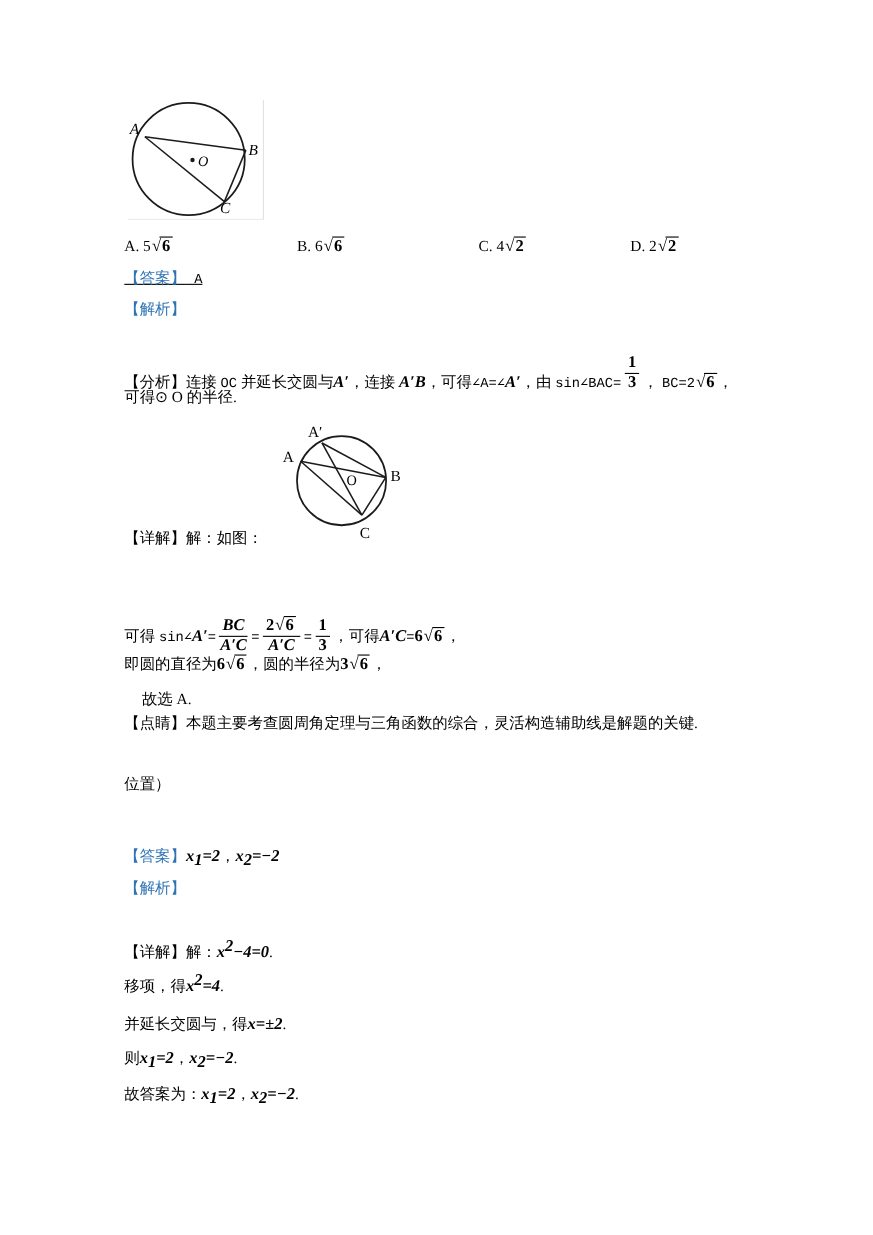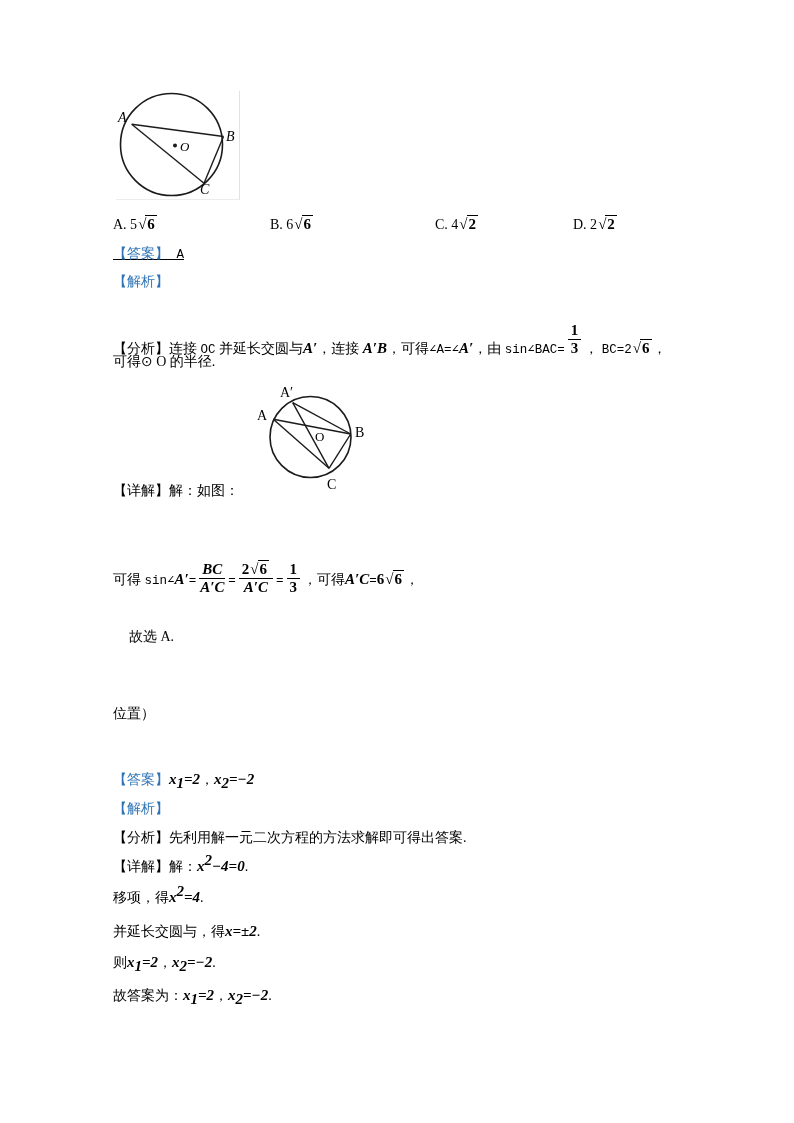--- a/index.html
+++ b/index.html
@@ -67,26 +67,27 @@
       <text x="28" y="14" font-size="14">A′</text>
       <text x="5" y="37" font-size="14">A</text>
       <text x="63" y="58" font-size="13">O</text>
       <text x="103" y="54" font-size="14">B</text>
       <text x="75" y="106" font-size="14">C</text>
     </svg>
   </div>
 
   <div class="line" style="left:113px;top:480px;"><span class="p">【详解】解：如图：</span></div>
   <div class="line" style="left:113px;top:560px;"><span class="p">可得 </span><span class="m">sin∠</span><span class="bi">A′</span><span class="m">=</span><span class="frac center"><span class="num"><span class="bi">BC</span></span><span class="den"><span class="bi">A′C</span></span></span><span class="m">=</span><span class="frac center"><span class="num"><span class="bb">2</span><span class="sqrt bb"><span class="radsign">√</span><span class="rad">6</span></span></span><span class="den"><span class="bi">A′C</span></span></span><span class="m">=</span><span class="frac center"><span class="num"><span class="bb">1</span></span><span class="den"><span class="bb">3</span></span></span><span class="p">，可得</span><span class="bi">A′C</span><span class="m">=</span><span class="bb">6</span><span class="sqrt bb"><span class="radsign">√</span><span class="rad">6</span></span><span class="p">，</span></div>
+  <div class="line" style="left:113px;top:594px;"><span class="p">即圆的直径为</span><span class="bb">6</span><span class="sqrt bb"><span class="radsign">√</span><span class="rad">6</span></span><span class="p">，圆的半径为</span><span class="bb">3</span><span class="sqrt bb"><span class="radsign">√</span><span class="rad">6</span></span><span class="p">，</span></div>
   <div class="line" style="left:113px;top:626px;margin-left:16px;"><span class="p">故选 A.</span></div>
+  <div class="line" style="left:113px;top:648px;"><span class="p">【点睛】本题主要考查圆周角定理与三角函数的综合，灵活构造辅助线是解题的关键.</span></div>
 
   <div class="line" style="left:113px;top:703px;"><span class="p">位置）</span></div>
 
   <div class="line" style="left:113px;top:769px;"><span class="blue">【答案】</span><span class="bi">x</span><sub class="bi">1</sub><span class="bi">=2</span><span class="p">，</span><span class="bi">x</span><sub class="bi">2</sub><span class="bi">=−2</span></div>
   <div class="line" style="left:113px;top:798px;"><span class="blue">【解析】</span></div>
-  <div class="line" style="left:113px;top:827px;"><span class="p">【分析】先利用解一元二次方程的方法求解即可得出答案.</span></div>
   <div class="line" style="left:113px;top:856px;"><span class="p">【详解】解：</span><span class="bi">x</span><sup class="bi">2</sup><span class="bi">−4=0</span><span class="p">.</span></div>
   <div class="line" style="left:113px;top:887px;"><span class="p">移项，得</span><span class="bi">x</span><sup class="bi">2</sup><span class="bi">=4</span><span class="p">.</span></div>
   <div class="line" style="left:113px;top:921px;"><span class="p">并延长交圆与，得</span><span class="bi">x</span><span class="bi">=±2</span><span class="p">.</span></div>
   <div class="line" style="left:113px;top:952px;"><span class="p">则</span><span class="bi">x</span><sub class="bi">1</sub><span class="bi">=2</span><span class="p">，</span><span class="bi">x</span><sub class="bi">2</sub><span class="bi">=−2</span><span class="p">.</span></div>
   <div class="line" style="left:113px;top:985px;"><span class="p">故答案为：</span><span class="bi">x</span><sub class="bi">1</sub><span class="bi">=2</span><span class="p">，</span><span class="bi">x</span><sub class="bi">2</sub><span class="bi">=−2</span><span class="p">.</span></div>
 
 </div>
 
 </body></html>

